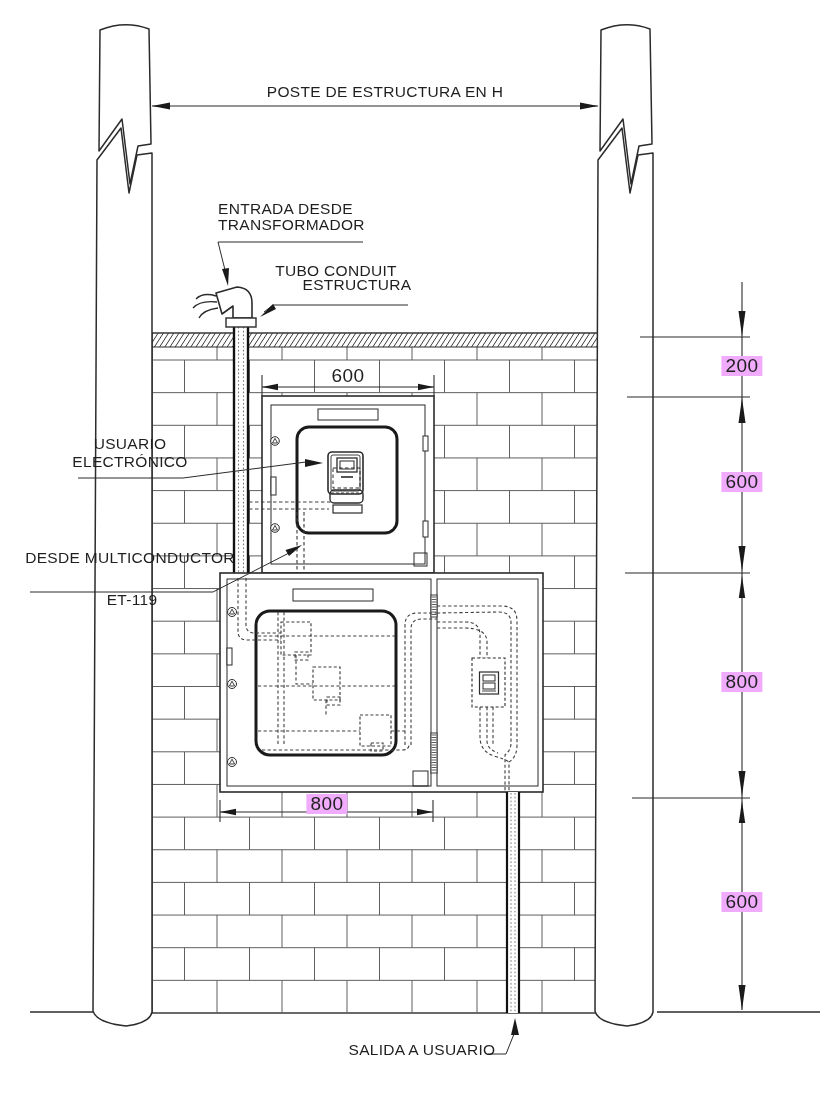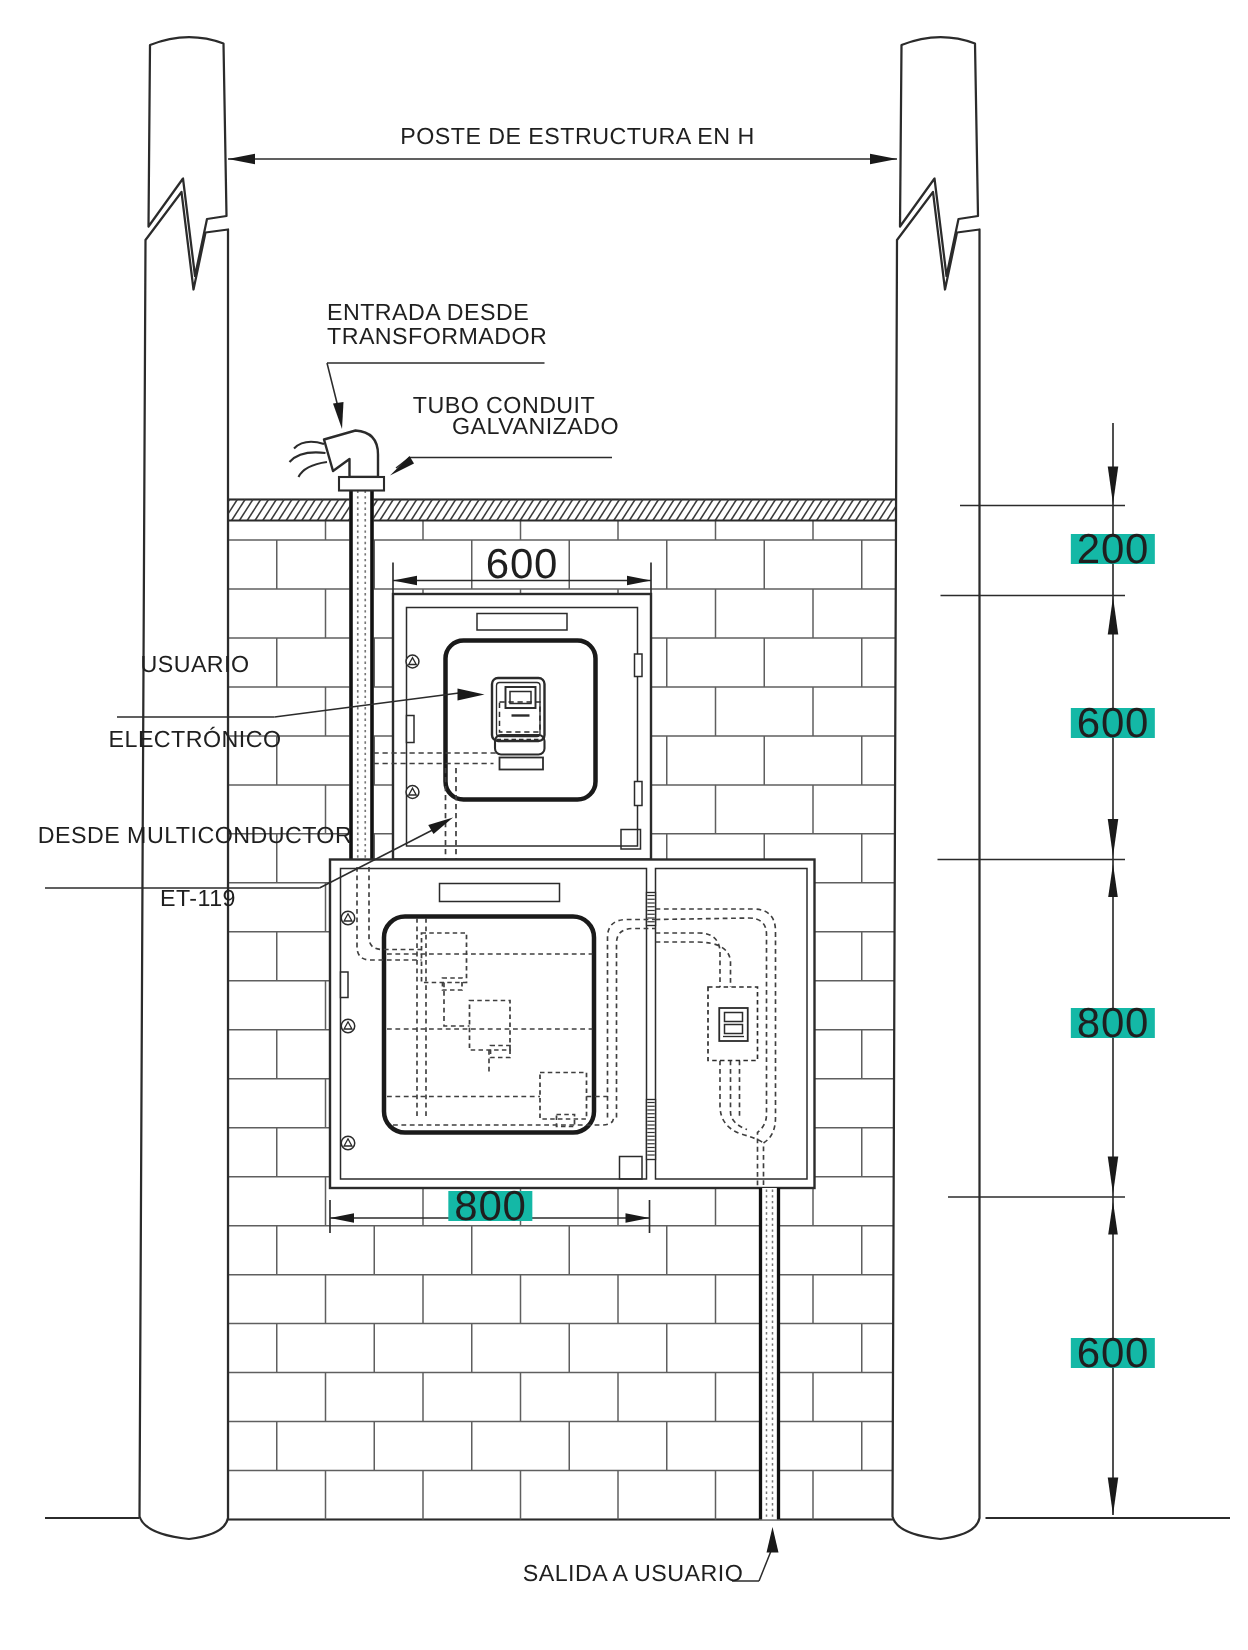--- a/index.html
+++ b/index.html
@@ -6,22 +6,22 @@
   .stage{
     position:relative;width:832px;height:1100px;background:#fff;overflow:hidden;
     font-family:"Liberation Sans",sans-serif;color:#1f1f1f;
   }
   .stage svg{position:absolute;left:0;top:0;}
   .lbl{
     position:absolute;white-space:nowrap;font-size:15.5px;line-height:16px;
     letter-spacing:.3px;color:#1f1f1f;text-align:right;
   }
   .ctr{transform:translateX(-50%);text-align:center;}
-  .dim{font-size:28px;line-height:20px;letter-spacing:.5px;}
-  .bgw{background:#14b8a6;padding:0 4px;}
+  .dim{font-size:19px;line-height:20px;letter-spacing:.5px;}
+  .bgw{background:#f0abfc;padding:0 4px;}
 </style>
 </head>
 <body>
 
 <div class="stage">
 
 <svg width="832" height="1100" viewBox="0 0 832 1100">
 
   <g>
     <rect x="152" y="333" width="448" height="680" fill="#fff" stroke="#2b2b2b" stroke-width="1.4"></rect>
@@ -509,24 +509,24 @@
     <polygon points="515,1018 511,1035 519,1035" fill="#1a1a1a" stroke="none"></polygon>
   </g>
 </svg>
 
 <div class="lbl ctr" style="left:385px;top:84px;">POSTE DE ESTRUCTURA EN H</div>
 
 <div class="lbl" style="left:218px;top:201px;">ENTRADA DESDE</div>
 <div class="lbl" style="left:218px;top:217px;">TRANSFORMADOR</div>
 
 <div class="lbl ctr" style="left:336px;top:263px;">TUBO CONDUIT</div>
-<div class="lbl ctr" style="left:357px;top:277px;">GALVANIZADO</div>
+<div class="lbl ctr" style="left:357px;top:277px;">ESTRUCTURA</div>
 
 <div class="lbl ctr" style="left:130px;top:436px;">USUARIO</div>
-<div class="lbl ctr" style="left:130px;top:454px;margin-top:32px;">ELECTRÓNICO</div>
+<div class="lbl ctr" style="left:130px;top:454px;">ELECTRÓNICO</div>
 
 <div class="lbl ctr" style="left:130px;top:550px;">DESDE MULTICONDUCTOR</div>
 <div class="lbl ctr" style="left:132px;top:592px;">ET-119</div>
 
 <div class="lbl ctr" style="left:422px;top:1042px;">SALIDA A USUARIO</div>
 
 <div class="lbl dim ctr" style="left:348px;top:366px;">600</div>
 <div class="lbl dim ctr bgw" style="left:327px;top:794px;">800</div>
 
 <div class="lbl dim ctr bgw" style="left:742px;top:356px;">200</div>

